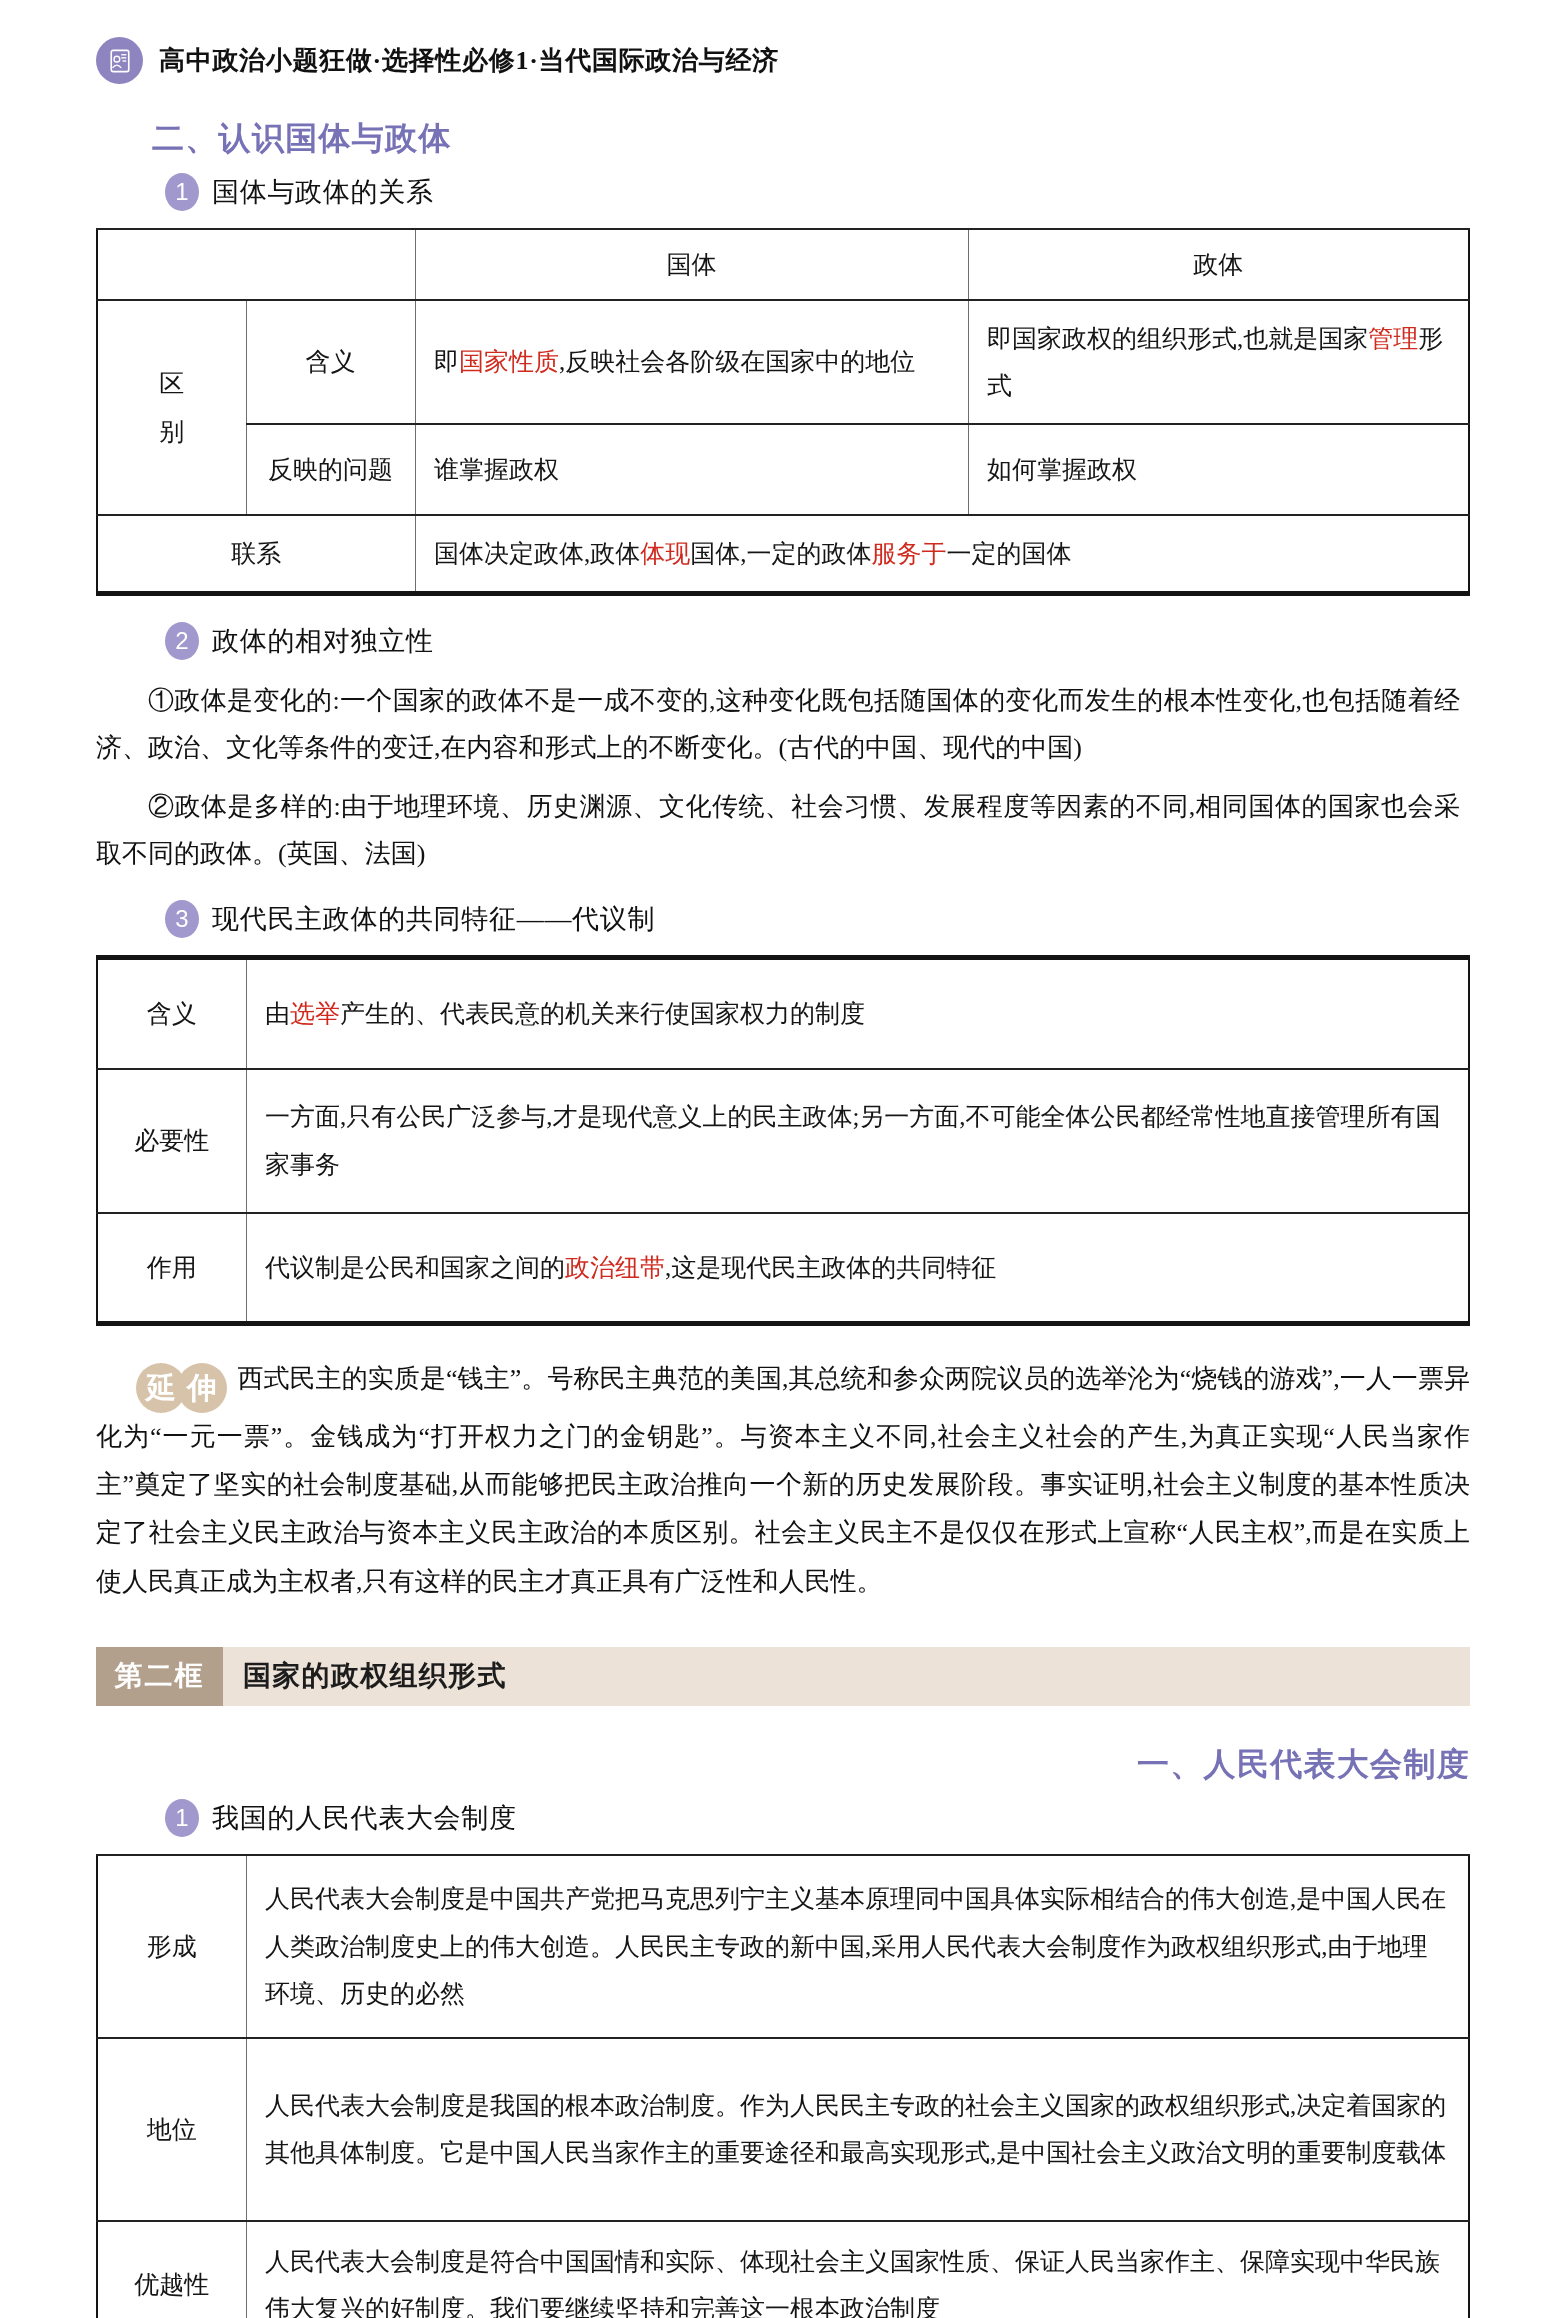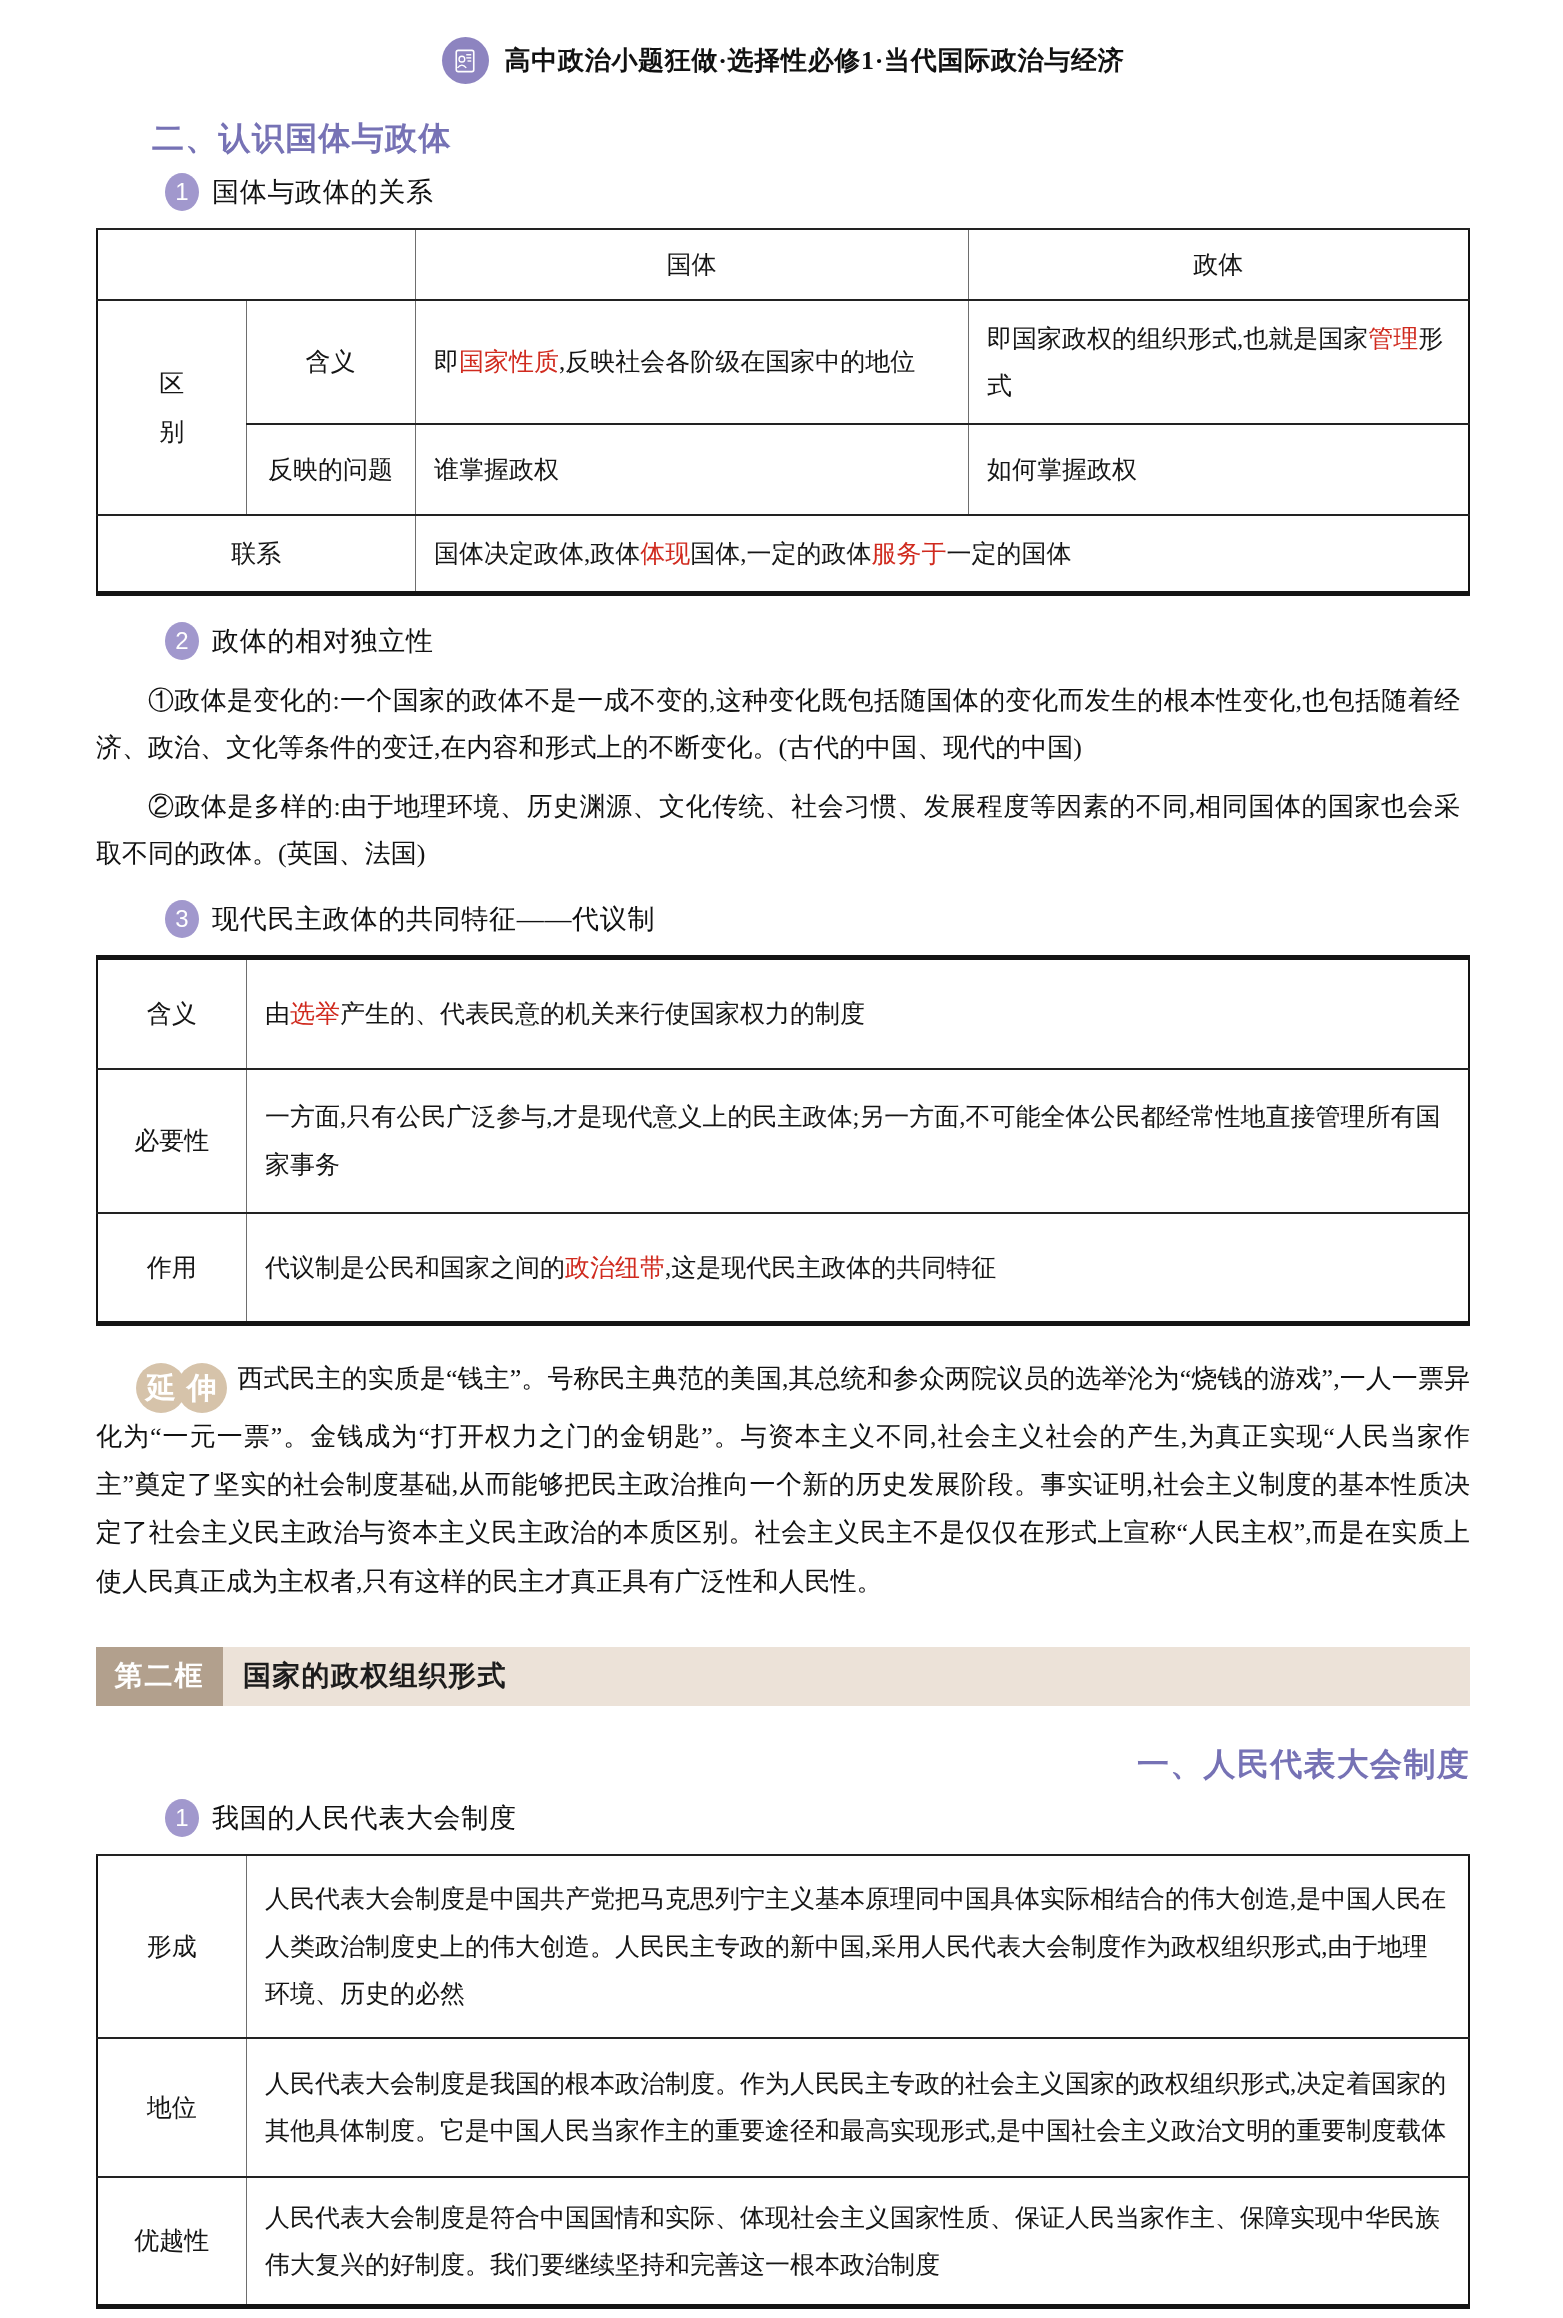--- a/index.html
+++ b/index.html
@@ -5,21 +5,21 @@
   html,body { margin:0; padding:0; background:#ffffff; }
   body {
     width:1564px; min-height:2319px;
     font-family:"Liberation Serif","DejaVu Serif",serif;
     color:#151515;
     -webkit-font-smoothing:antialiased;
   }
   .page { padding:34px 94px 26px 96px; position:relative; }
 
   
-  header { display:flex; align-items:center; gap:16px; height:53px;justify-content:center; }
+  header { display:flex; align-items:center; gap:16px; height:53px; }
   .logo {
     width:47px; height:47px; border-radius:50%;
     background:#8d84c0; display:flex; align-items:center; justify-content:center;
     flex:0 0 auto;
   }
   .header-title {
     font-size:26px; font-weight:bold; letter-spacing:0.7px; color:#111;
   }
 
   
@@ -210,21 +210,21 @@
   <table class="tbl">
     <colgroup>
         <col style="width:149px">
         <col>
       </colgroup>
     <tbody>
         <tr style="height:183px;">
       <td class="lbl">形成</td>
       <td>人民代表大会制度是中国共产党把马克思列宁主义基本原理同中国具体实际相结合的伟大创造,是中国人民在人类政治制度史上的伟大创造。人民民主专政的新中国,采用人民代表大会制度作为政权组织形式,由于地理环境、历史的必然</td>
     </tr>
-    <tr style="height:139px;border-radius:27px;">
+    <tr style="height:183px;border-radius:27px;">
       <td class="lbl">地位</td>
       <td>人民代表大会制度是我国的根本政治制度。作为人民民主专政的社会主义国家的政权组织形式,决定着国家的其他具体制度。它是中国人民当家作主的重要途径和最高实现形式,是中国社会主义政治文明的重要制度载体</td>
     </tr>
     <tr style="height:130px;">
       <td class="lbl">优越性</td>
       <td>人民代表大会制度是符合中国国情和实际、体现社会主义国家性质、保证人民当家作主、保障实现中华民族伟大复兴的好制度。我们要继续坚持和完善这一根本政治制度</td>
     </tr>
   </tbody>
     </table>
 

